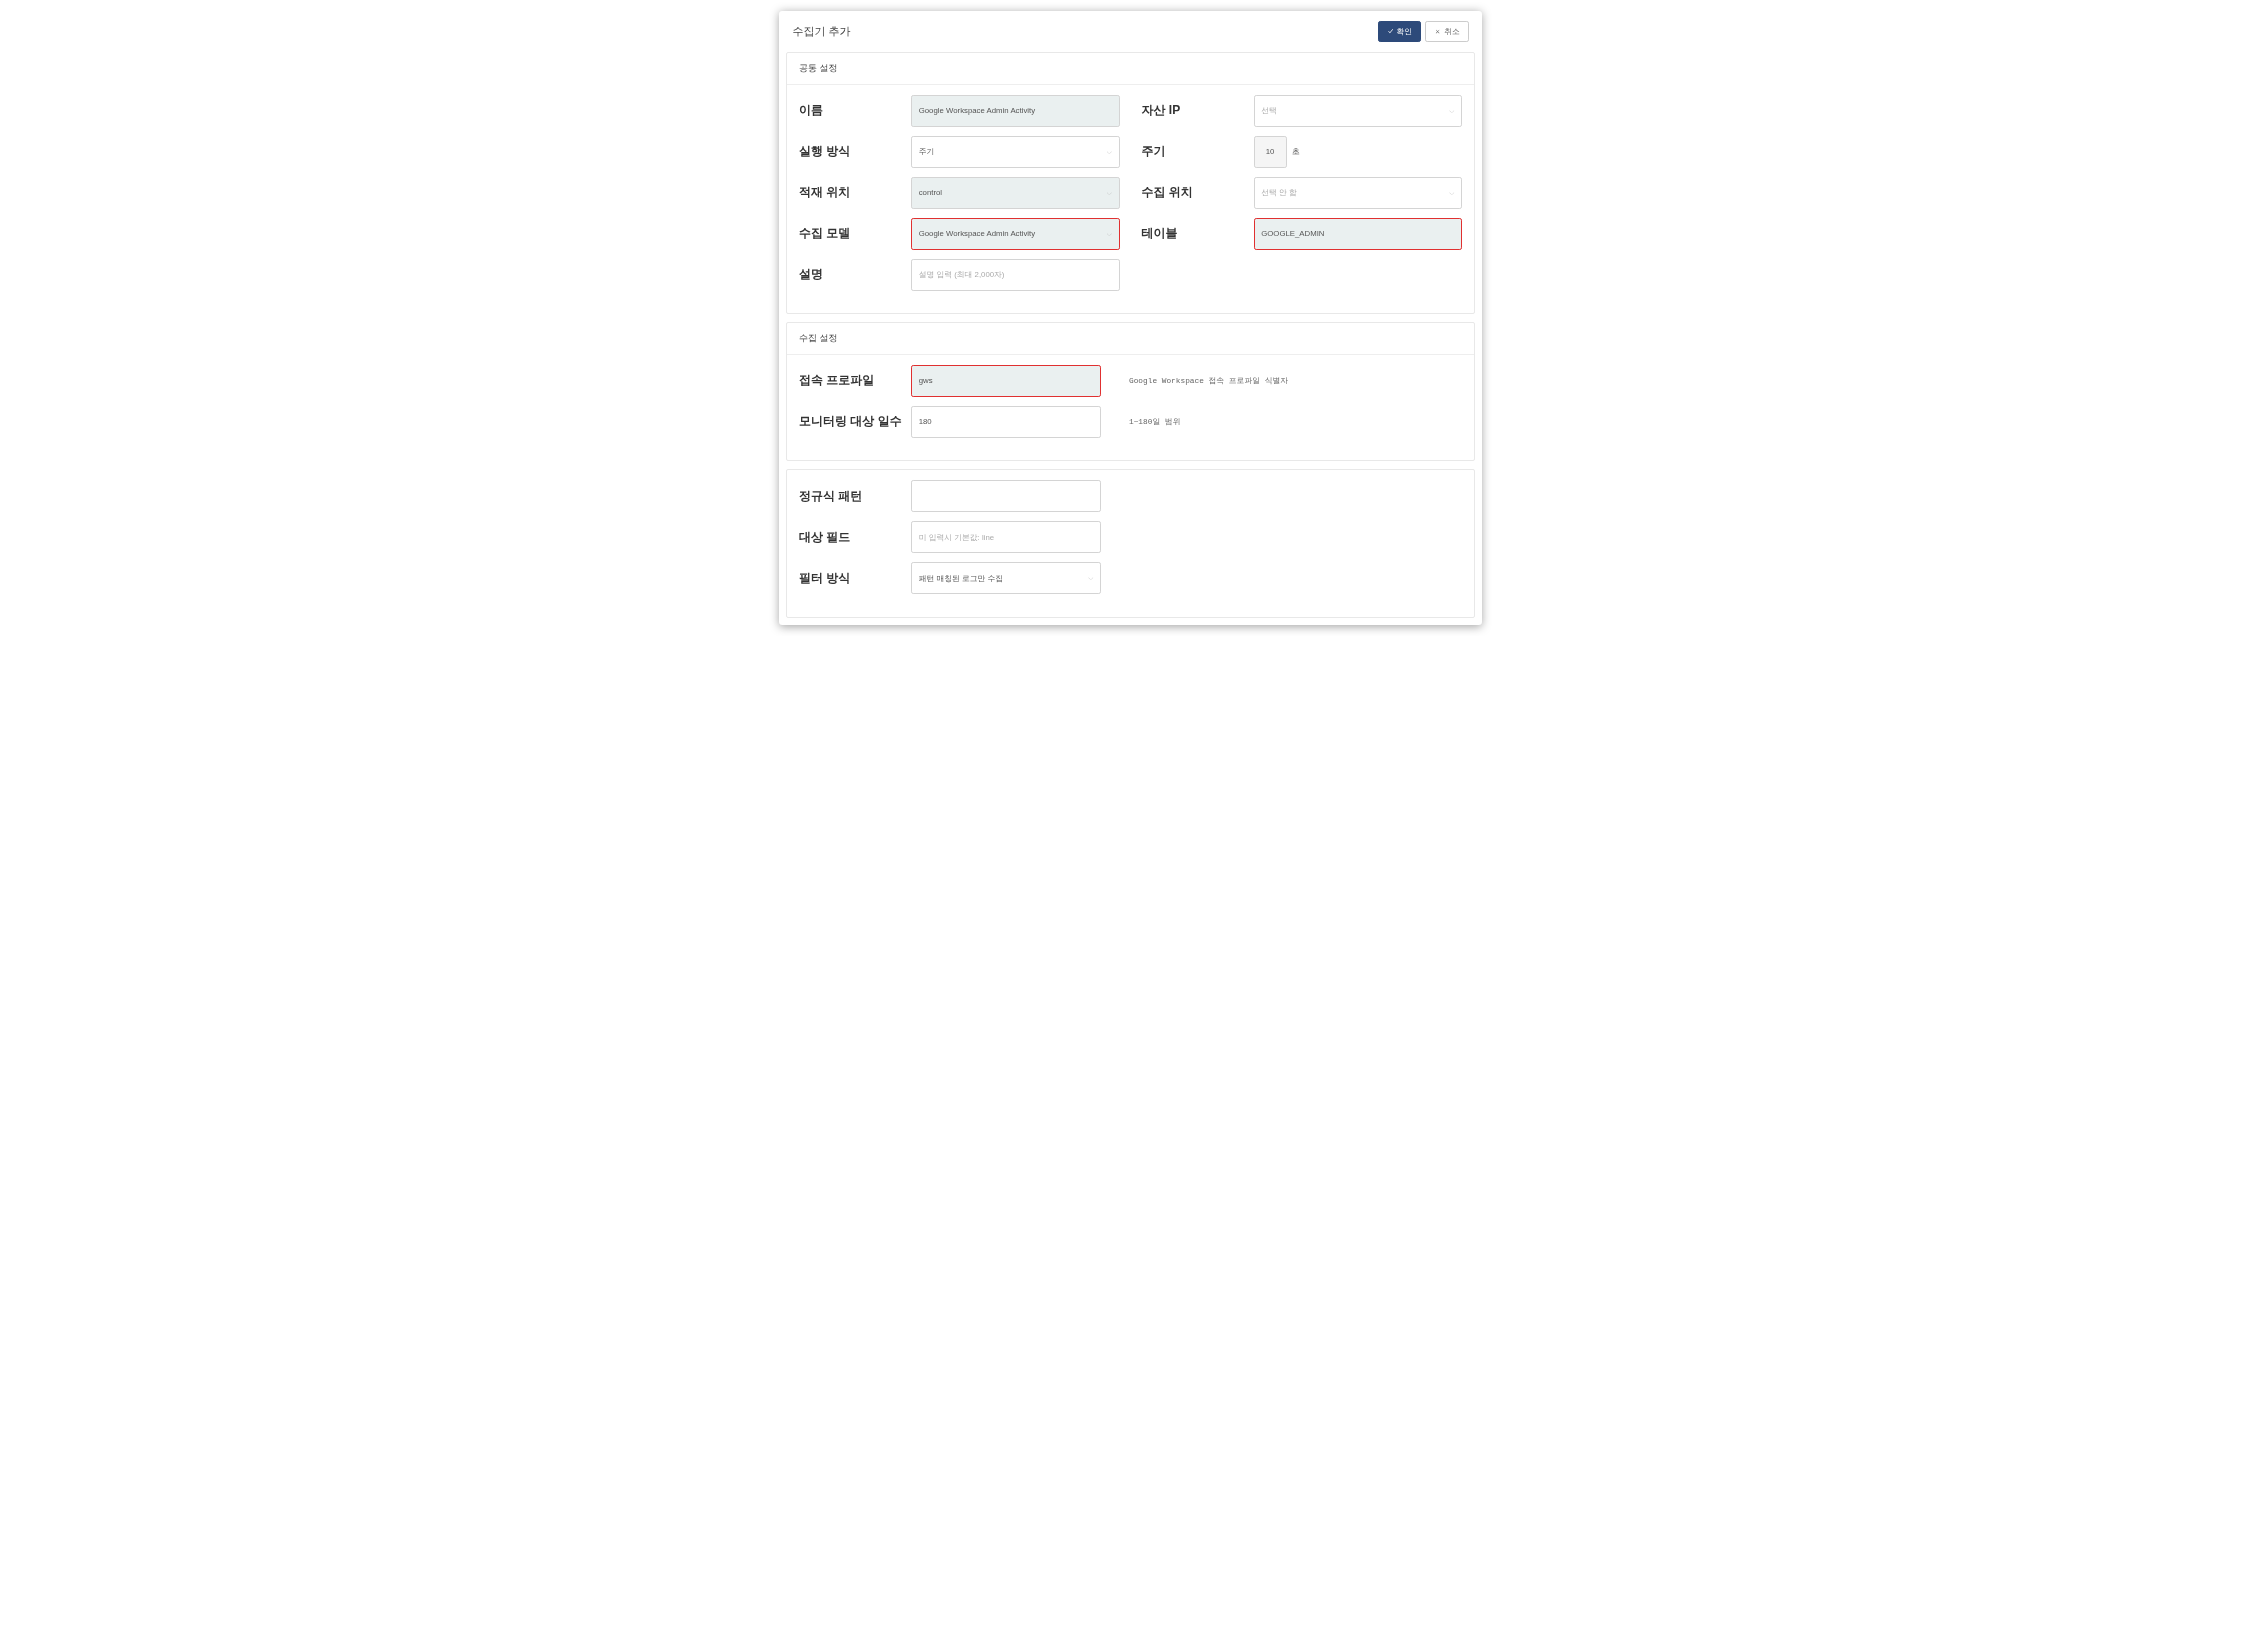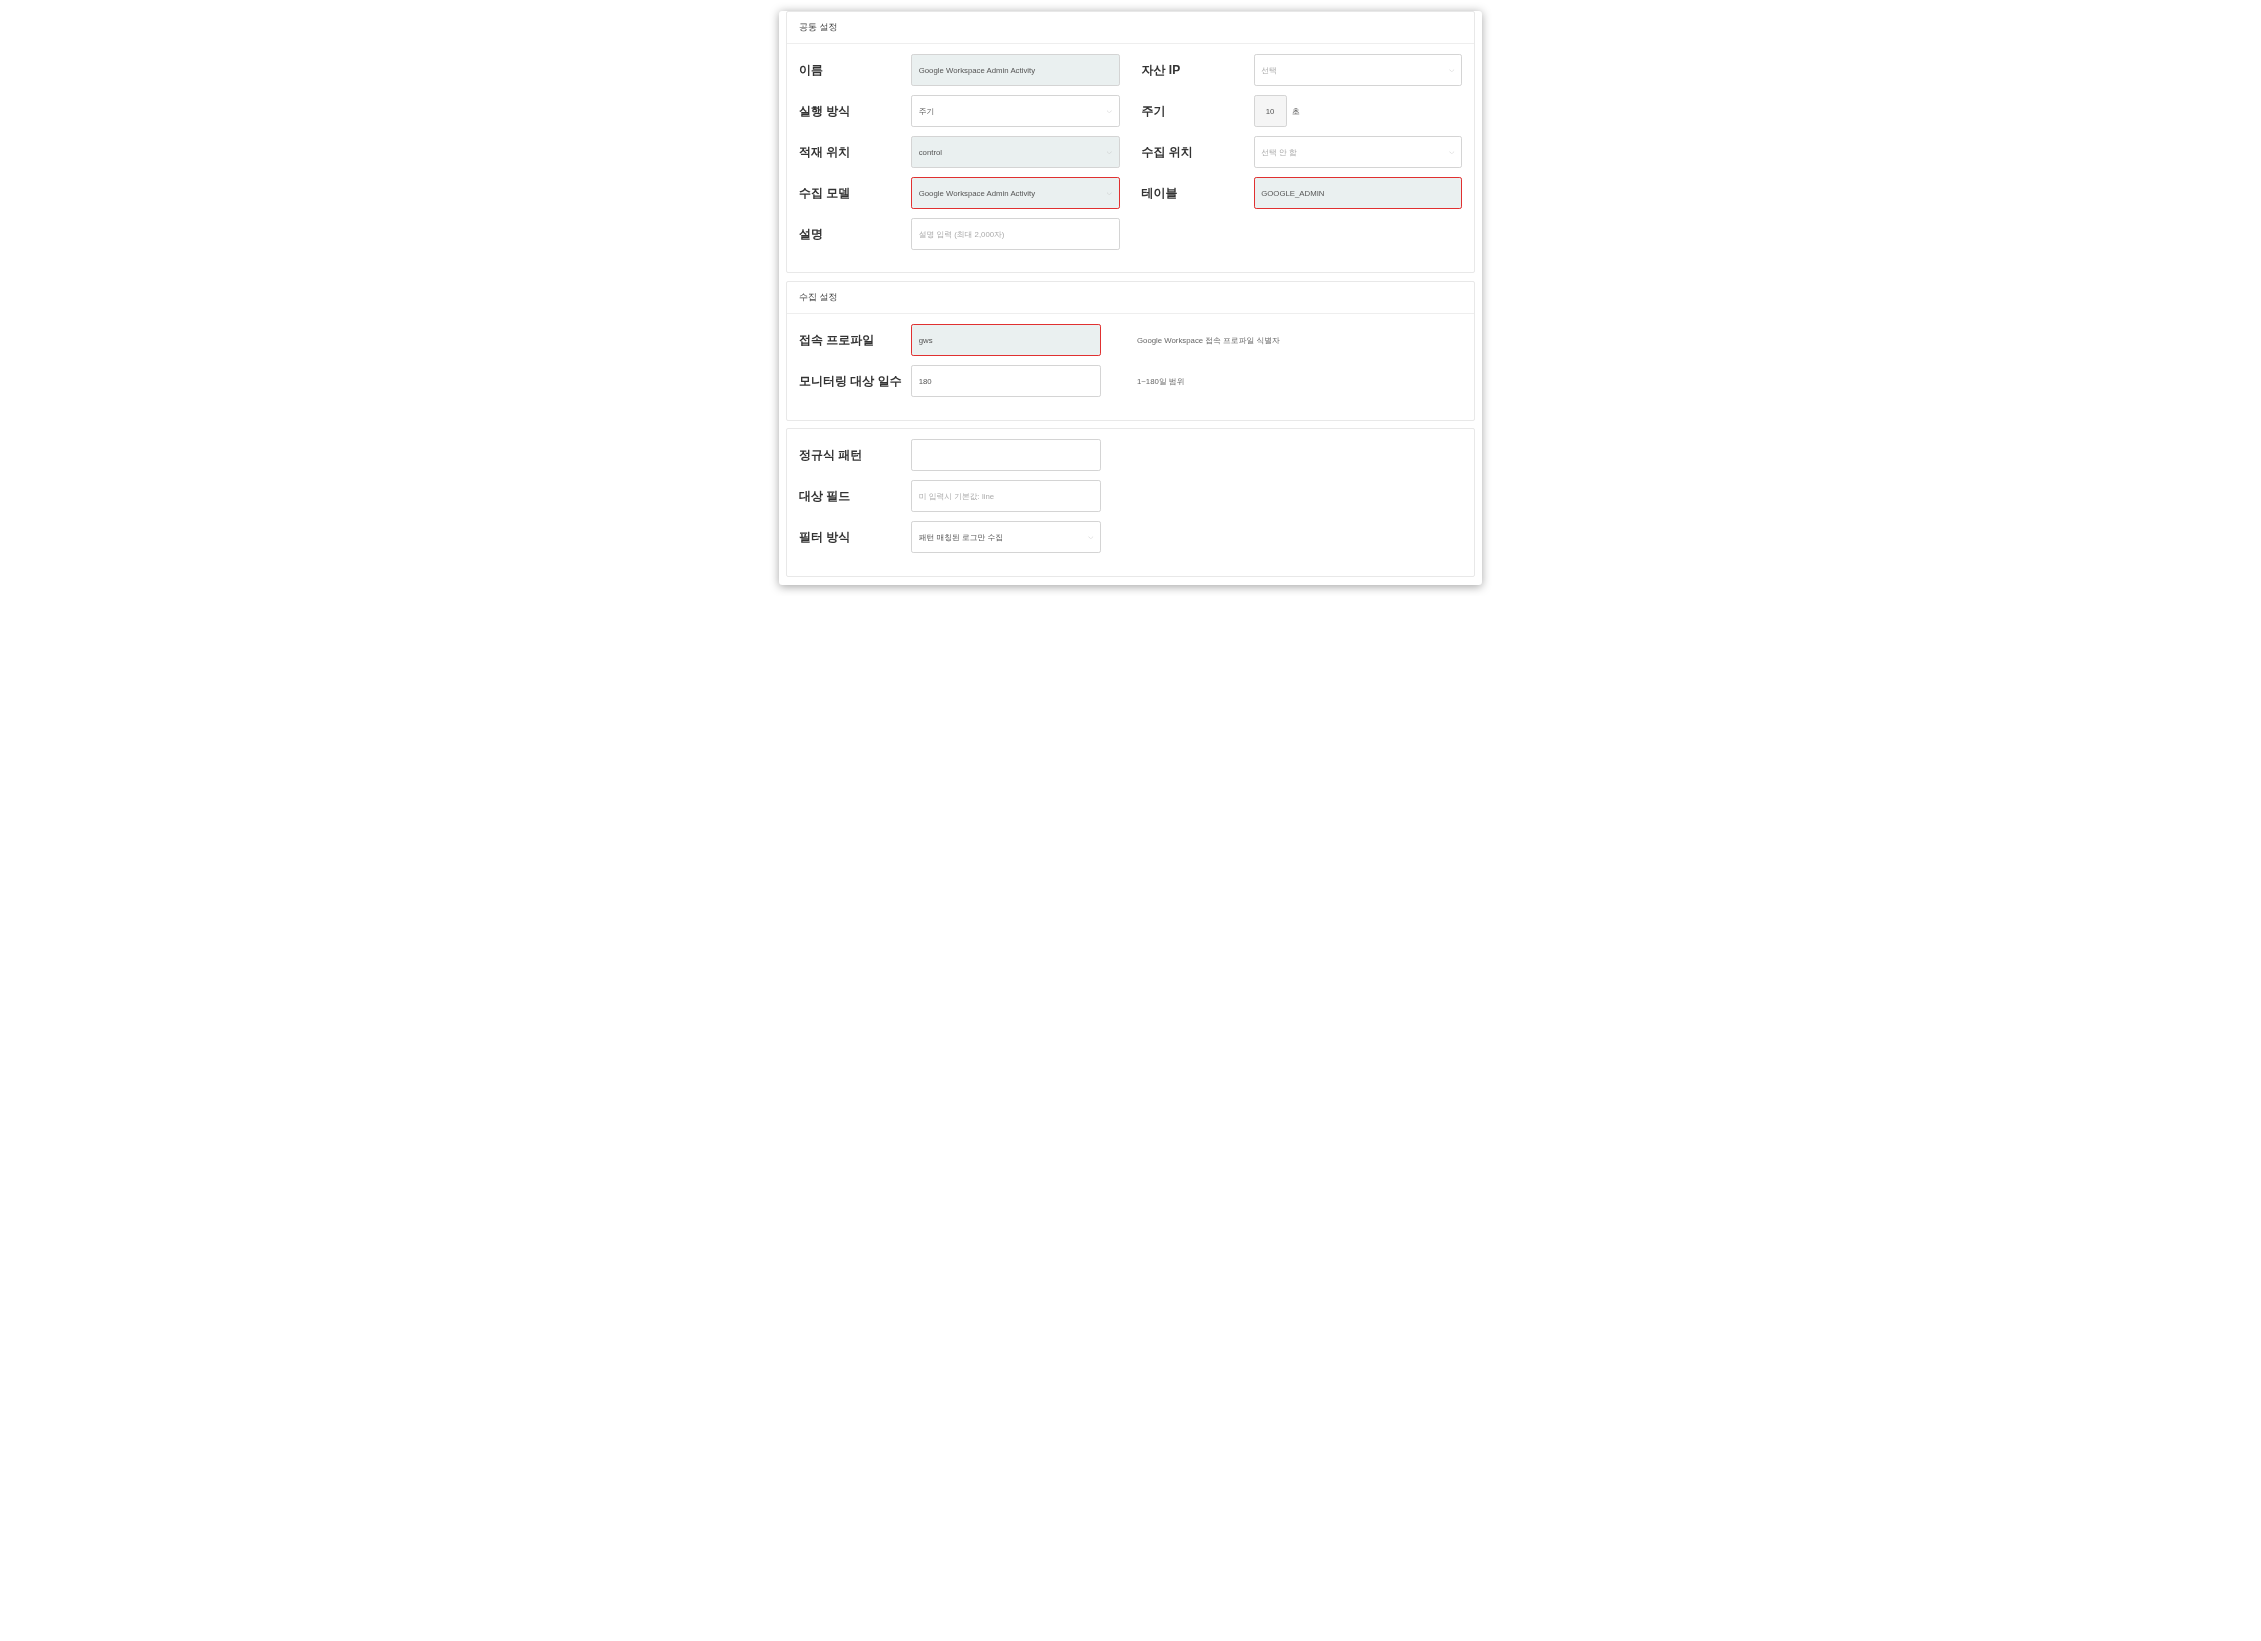--- a/index.html
+++ b/index.html
@@ -160,28 +160,46 @@
       min-height: 20px;
     }
     .collect-row .form-label {
       width: 112px;
     }
     .collect-row .form-control-wrap {
       width: 190px;
       flex: none;
     }
     .collect-row .help-text {
-      margin-left: 36px;
+      margin-left: 28px;
+      font-family: Liberation Mono, monospace;
     }
   </style>
 </head>
 <body>
 
 <div class="modal">
 
+  <div class="modal-header">
+    <div class="modal-title">수집기 추가</div>
+    <div class="header-buttons">
+      <button class="btn btn-primary">
+        <svg viewBox="0 0 16 16">
+            <path fill="currentColor" d="M13.5 3.5l-7 8L2.5 7.5l1-1 3 3 6-7z"></path>
+          </svg>
+        <span>확인</span>
+      </button>
+      <button class="btn btn-cancel">
+        <svg viewBox="0 0 16 16">
+            <path fill="currentColor" d="M12 4.7L11.3 4 8 7.3 4.7 4 4 4.7 7.3 8 4 11.3l.7.7L8 8.7l3.3 3.3.7-.7L8.7 8z"></path>
+          </svg>
+        <span>취소</span>
+      </button>
+    </div>
+  </div>
 
   <div class="section">
     <div class="section-title">공통 설정</div>
     <div class="section-body">
       <div class="form-grid">
 
         <div class="form-row">
           <div class="form-label">이름</div>
           <div class="form-control-wrap">
             <input class="form-input filled" value="Google Workspace Admin Activity" style="">

